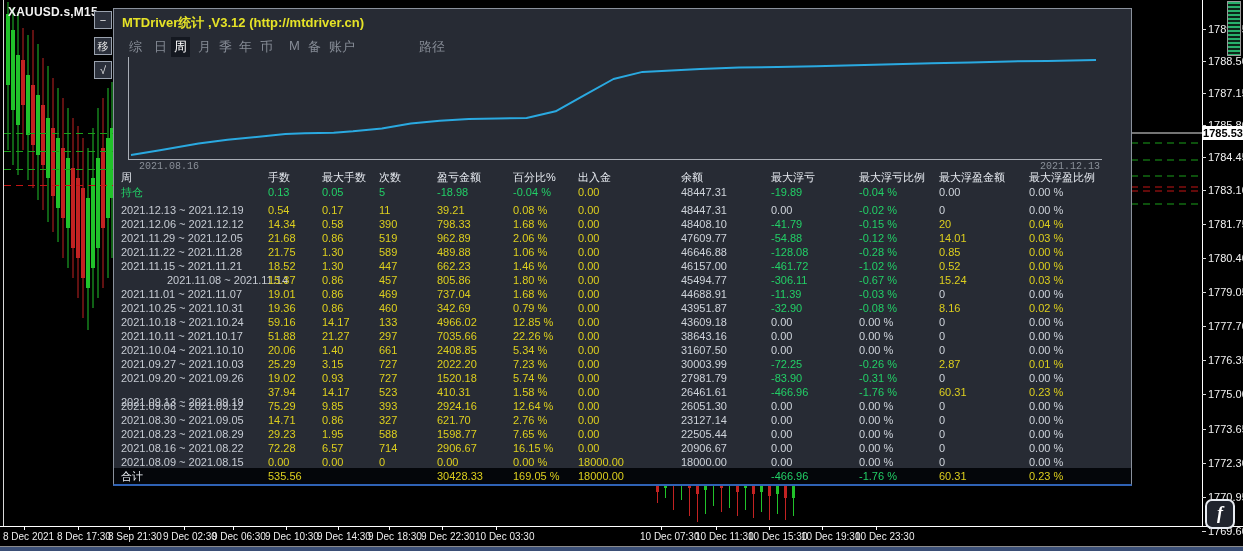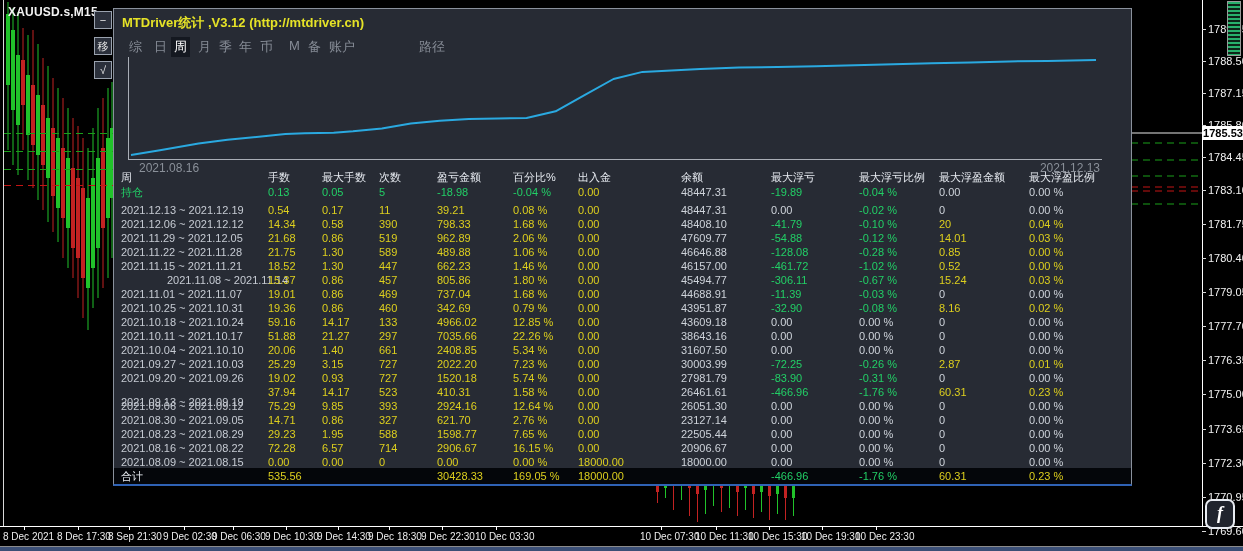--- a/index.html
+++ b/index.html
@@ -16,21 +16,21 @@
 
   
   #stats-panel{left:113px;top:8px;width:1017px;height:474px;background:#272b34;
                border:1px solid #8a919c;border-bottom:3px solid #2f62b5;box-sizing:content-box;}
   #panel-title{left:8px;top:5px;color:#e6e327;font-size:13px;font-weight:600;}
   #menu-bar{left:0;top:26px;width:100%;height:22px;}
   .menu-item{position:absolute;top:3px;color:#868c96;font-size:13px;cursor:pointer;}
   .menu-item.sel{background:#141820;color:#ffffff;padding:1px 3px;margin:-1px -3px;}
 
   #equity-chart{left:14px;top:48px;width:973px;height:102px;border-left:1px solid #a9aeb6;border-bottom:1px solid #a9aeb6;}
-  .equity-label{position:absolute;color:#8a9099;font-size:12px;}
+  .equity-label{position:absolute;color:#8a9099;font-size:10px;font-family:Liberation Mono, monospace;}
   #equity-start-label{left:10px;top:104px;}
   #equity-end-label{right:2px;top:104px;}
 
   #table-layer{left:0;top:0;width:100%;height:100%;font-size:11px;line-height:13px;}
   .cell{position:absolute;white-space:nowrap;}
   #total-row-bg{left:0px;top:459px;width:1017px;height:16px;background:#04060a;}
 
   
   #price-axis-line{left:1202px;top:0;width:1px;height:527px;background:#ffffff;}
   .price-label{position:absolute;left:1208px;color:#f2f2f2;font-size:11px;}
@@ -231,21 +231,21 @@
         <div class="cell" style="left: 915px; top: 195px; color: rgb(206, 211, 218);">0.00 %</div>
         <div class="cell" style="left: 7px; top: 209px; color: rgb(198, 203, 211);">2021.12.06 ~ 2021.12.12</div>
         <div class="cell" style="left: 154px; top: 209px; color: rgb(221, 207, 30);">14.34</div>
         <div class="cell" style="left: 208px; top: 209px; color: rgb(221, 207, 30);">0.58</div>
         <div class="cell" style="left: 265px; top: 209px; color: rgb(221, 207, 30);">390</div>
         <div class="cell" style="left: 323px; top: 209px; color: rgb(221, 207, 30);">798.33</div>
         <div class="cell" style="left: 399px; top: 209px; color: rgb(221, 207, 30);">1.68 %</div>
         <div class="cell" style="left: 464px; top: 209px; color: rgb(221, 207, 30);">0.00</div>
         <div class="cell" style="left: 567px; top: 209px; color: rgb(206, 211, 218);">48408.10</div>
         <div class="cell" style="left: 657px; top: 209px; color: rgb(34, 207, 102);">-41.79</div>
-        <div class="cell" style="left: 745px; top: 209px; color: rgb(34, 207, 102);">-0.10 %</div>
+        <div class="cell" style="left: 745px; top: 209px; color: rgb(34, 207, 102);">-0.15 %</div>
         <div class="cell" style="left: 825px; top: 209px; color: rgb(221, 207, 30);">20</div>
         <div class="cell" style="left: 915px; top: 209px; color: rgb(221, 207, 30);">0.04 %</div>
         <div class="cell" style="left: 7px; top: 223px; color: rgb(198, 203, 211);">2021.11.29 ~ 2021.12.05</div>
         <div class="cell" style="left: 154px; top: 223px; color: rgb(221, 207, 30);">21.68</div>
         <div class="cell" style="left: 208px; top: 223px; color: rgb(221, 207, 30);">0.86</div>
         <div class="cell" style="left: 265px; top: 223px; color: rgb(221, 207, 30);">519</div>
         <div class="cell" style="left: 323px; top: 223px; color: rgb(221, 207, 30);">962.89</div>
         <div class="cell" style="left: 399px; top: 223px; color: rgb(221, 207, 30);">2.06 %</div>
         <div class="cell" style="left: 464px; top: 223px; color: rgb(221, 207, 30);">0.00</div>
         <div class="cell" style="left: 567px; top: 223px; color: rgb(206, 211, 218);">47609.77</div>

